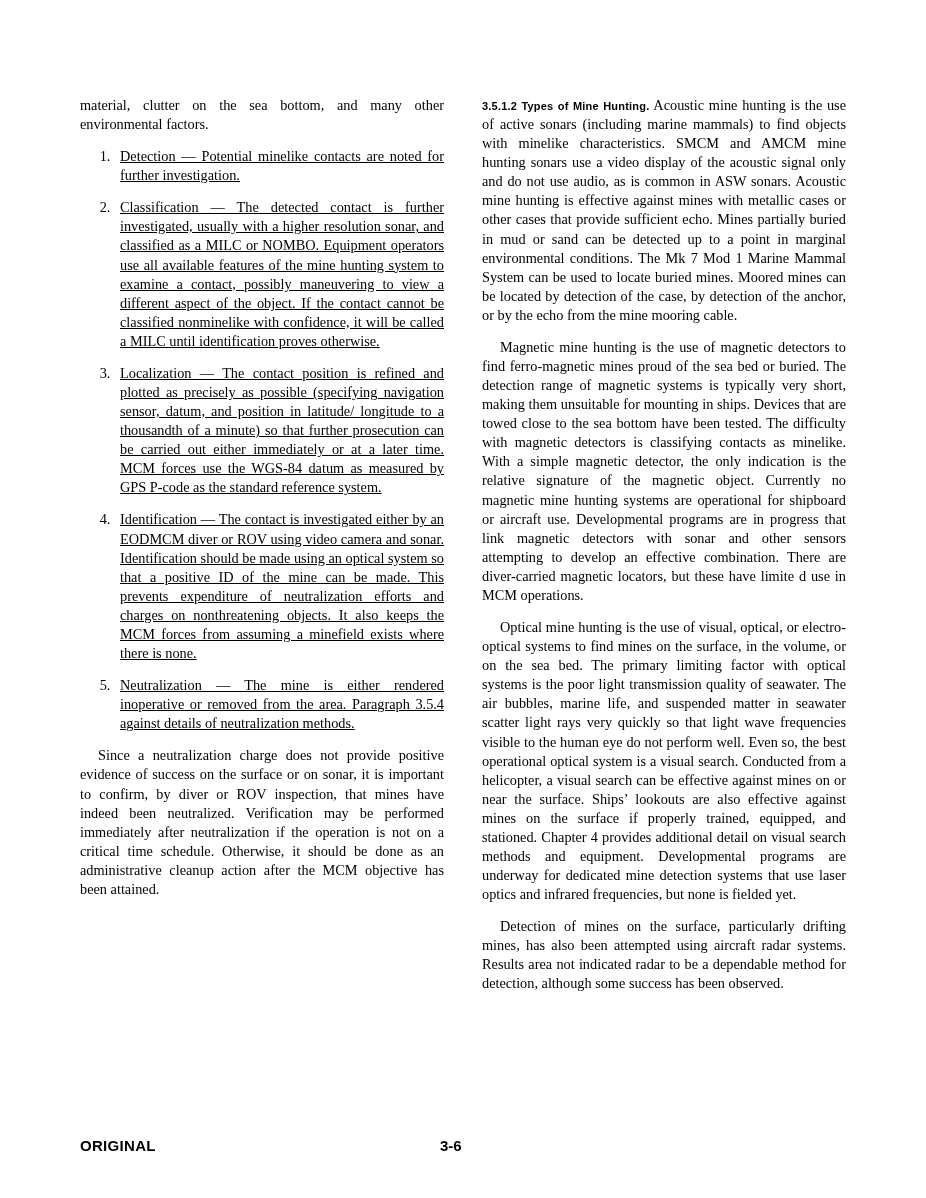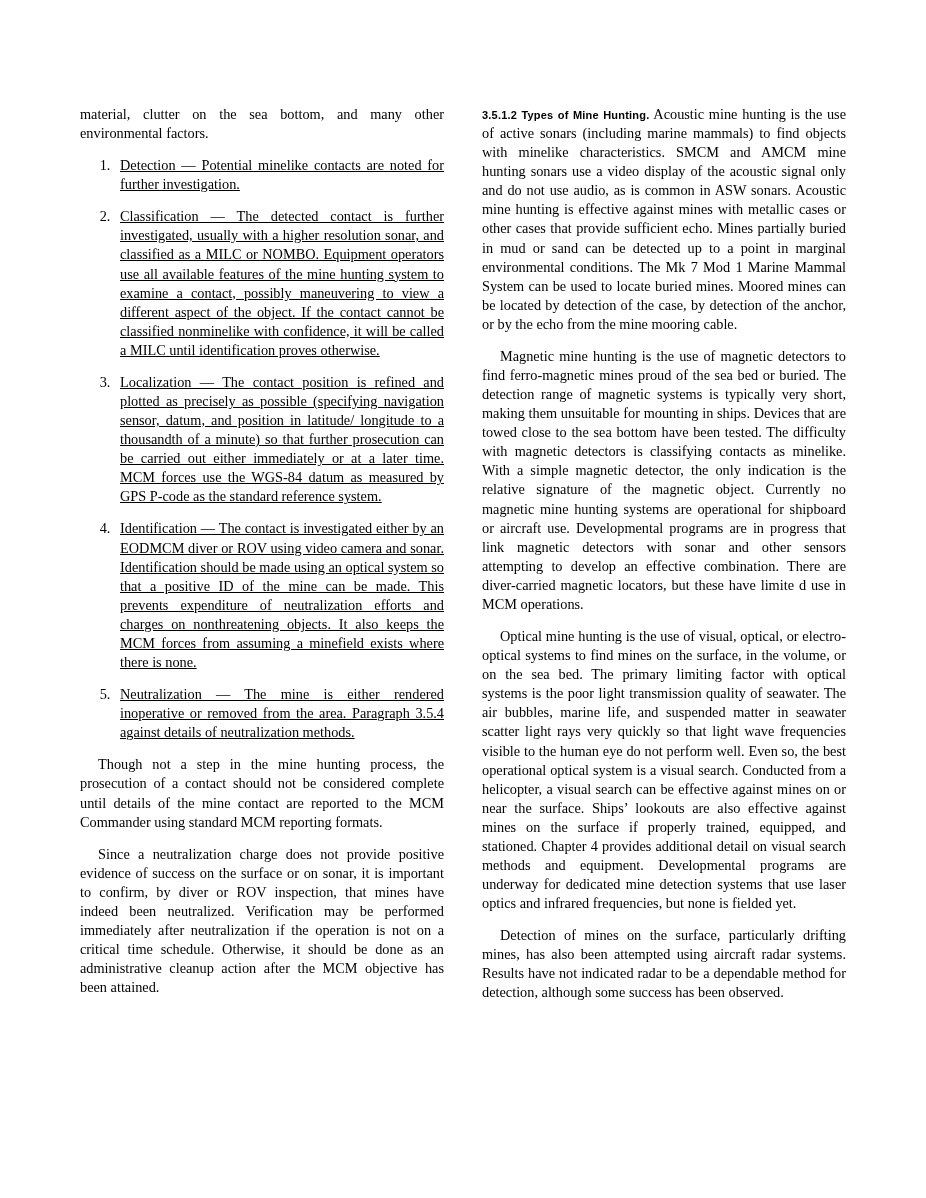--- a/index.html
+++ b/index.html
@@ -20,21 +20,20 @@
     left: 0; top: 0;
     width: 926px;
     height: 1198px;
     box-sizing: border-box;
     padding: 96px 80px 0 80px;
   }
   .columns {
     display: flex;
     gap: 38px;
     align-items: flex-start;
-    margin-top: 9px;
   }
   .col {
     width: 368px;
     font-size: 14.3px;
     line-height: 1.335;
     text-align: justify;
   }
   .col p {
     margin: 0 0 13px 0;
     text-align: justify;
@@ -111,34 +110,38 @@
       <div class="list-block">
         <ol class="numlist">
           <li>Detection — Potential minelike contacts are noted for further investigation.</li>
           <li>Classification — The detected contact is further investigated, usually with a higher resolution sonar, and classified as a MILC or NOMBO. Equipment operators use all available features of the mine hunting system to examine a contact, possibly maneuvering to view a different aspect of the object. If the contact cannot be classified nonminelike with confidence, it will be called a MILC until identification proves otherwise.</li>
           <li>Localization — The contact position is refined and plotted as precisely as possible (specifying navigation sensor, datum, and position in latitude/ longitude to a thousandth of a minute) so that further prosecution can be carried out either immediately or at a later time. MCM forces use the WGS-84 datum as measured by GPS P-code as the standard reference system.</li>
           <li>Identification — The contact is investigated either by an EODMCM diver or ROV using video camera and sonar. Identification should be made using an optical system so that a positive ID of the mine can be made. This prevents expenditure of neutralization efforts and charges on nonthreatening objects. It also keeps the MCM forces from assuming a minefield exists where there is none.</li>
           <li>Neutralization — The mine is either rendered inoperative or removed from the area. Paragraph 3.5.4 against details of neutralization methods.</li>
         </ol>
       </div>
 
-      <p class="para-indent">Though not a step in the mine hunting process, the prosecution of a contact should not be considered complete until details of the mine contact are reported to the MCM Commander using standard MCM reporting formats.</p>
 
       <p class="para-indent">Since a neutralization charge does not provide positive evidence of success on the surface or on sonar, it is important to confirm, by diver or ROV inspection, that mines have indeed been neutralized. Verification may be performed immediately after neutralization if the operation is not on a critical time schedule. Otherwise, it should be done as an administrative cleanup action after the MCM objective has been attained.</p>
 
     </div>
 
     <div class="col">
 
       <p><span class="heading-run">3.5.1.2 Types of Mine Hunting.</span><span> Acoustic mine hunting is the use of active sonars (including marine mammals) to find objects with minelike characteristics. SMCM and AMCM mine hunting sonars use a video display of the acoustic signal only and do not use audio, as is common in ASW sonars. Acoustic mine hunting is effective against mines with metallic cases or other cases that provide sufficient echo. Mines partially buried in mud or sand can be detected up to a point in marginal environmental conditions. The Mk 7 Mod 1 Marine Mammal System can be used to locate buried mines. Moored mines can be located by detection of the case, by detection of the anchor, or by the echo from the mine mooring cable.</span></p>
 
       <p class="para-indent">Magnetic mine hunting is the use of magnetic detectors to find ferro-magnetic mines proud of the sea bed or buried. The detection range of magnetic systems is typically very short, making them unsuitable for mounting in ships. Devices that are towed close to the sea bottom have been tested. The difficulty with magnetic detectors is classifying contacts as minelike. With a simple magnetic detector, the only indication is the relative signature of the magnetic object. Currently no magnetic mine hunting systems are operational for shipboard or aircraft use. Developmental programs are in progress that link magnetic detectors with sonar and other sensors attempting to develop an effective combination. There are diver-carried magnetic locators, but these have limite d use in MCM operations.</p>
 
       <p class="para-indent">Optical mine hunting is the use of visual, optical, or electro-optical systems to find mines on the surface, in the volume, or on the sea bed. The primary limiting factor with optical systems is the poor light transmission quality of seawater. The air bubbles, marine life, and suspended matter in seawater scatter light rays very quickly so that light wave frequencies visible to the human eye do not perform well. Even so, the best operational optical system is a visual search. Conducted from a helicopter, a visual search can be effective against mines on or near the surface. Ships’ lookouts are also effective against mines on the surface if properly trained, equipped, and stationed. Chapter 4 provides additional detail on visual search methods and equipment. Developmental programs are underway for dedicated mine detection systems that use laser optics and infrared frequencies, but none is fielded yet.</p>
 
-      <p class="para-indent">Detection of mines on the surface, particularly drifting mines, has also been attempted using aircraft radar systems. Results have not indicated radar to be a dependable method for detection, although some success has been observed.</p>
+      <p class="para-indent">Detection of mines on the surface, particularly drifting mines, has also been attempted using aircraft radar systems. Results area not indicated radar to be a dependable method for detection, although some success has been observed.</p>
 
     </div>
 
   </div>
 
+  <div class="footer">
+    <div class="footer-left">ORIGINAL</div>
+    <div class="footer-center">3-6</div>
+    <div class="footer-right"></div>
+  </div>
 
 </div>
 
 </body></html>

